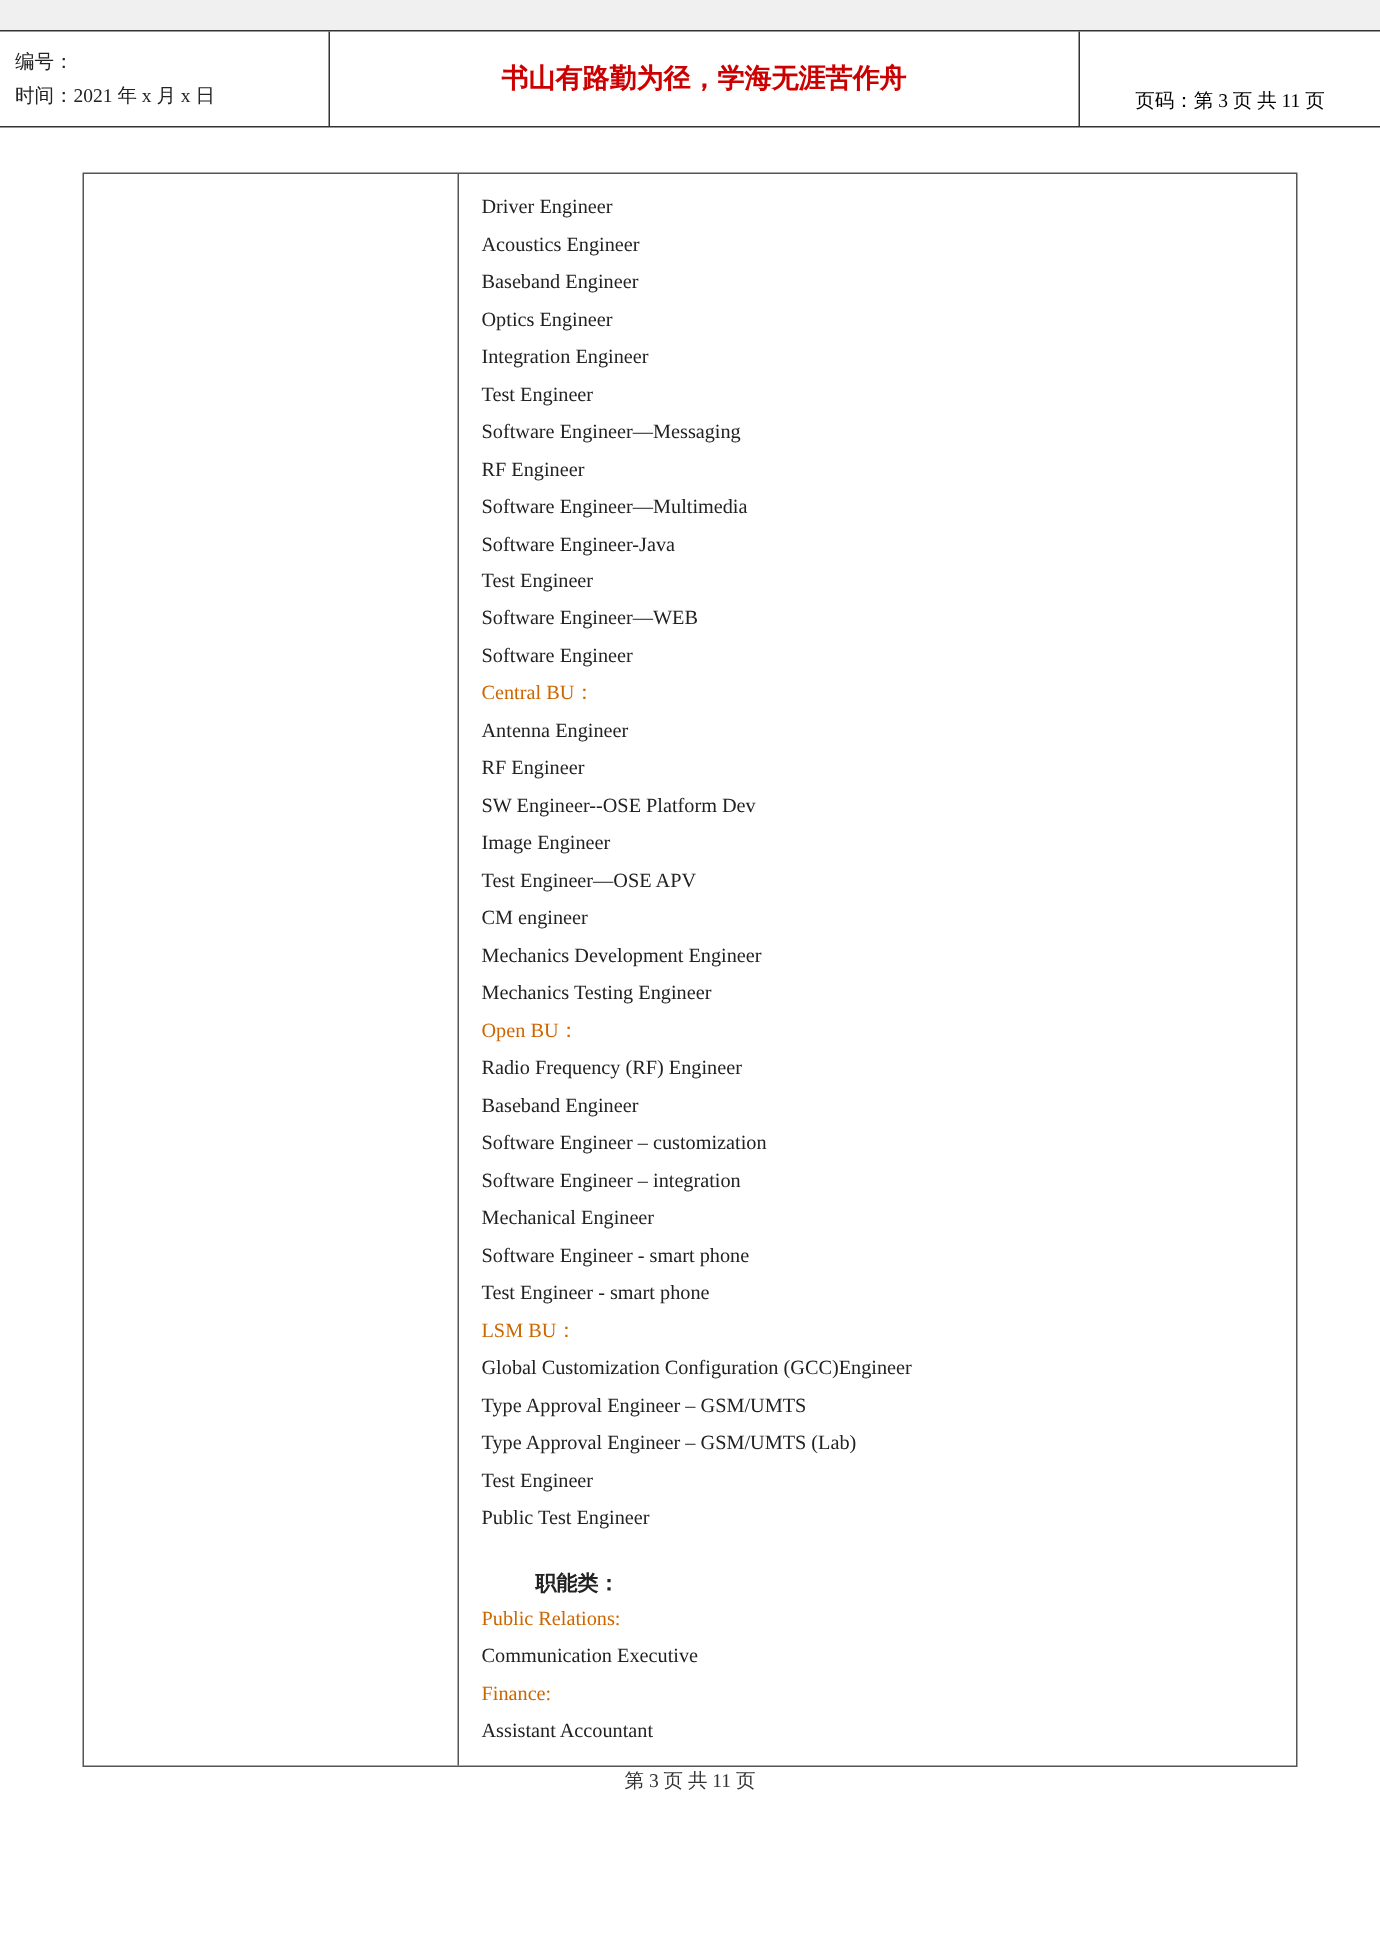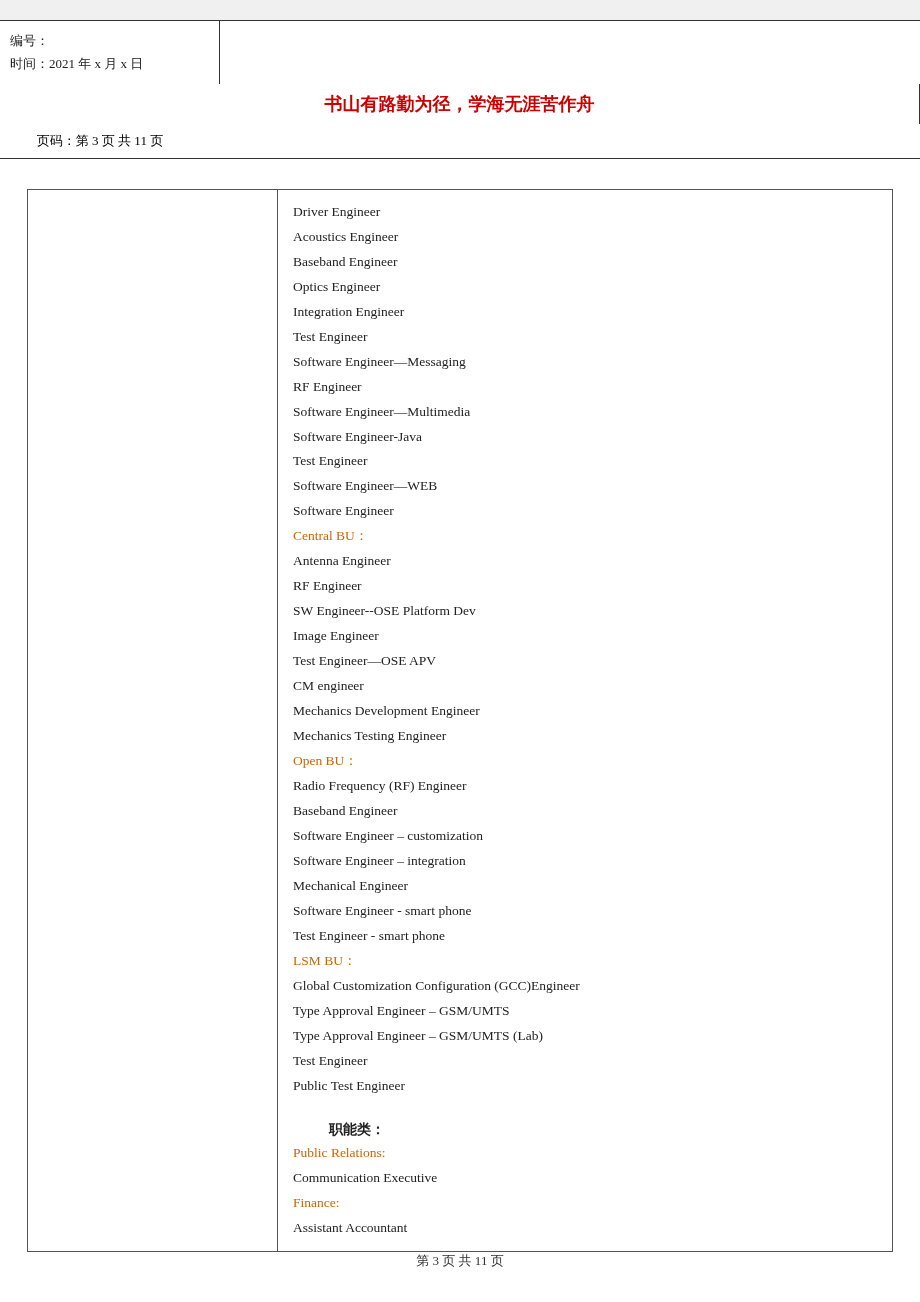--- a/index.html
+++ b/index.html
@@ -23,21 +23,20 @@
       background: #fff;
       padding: 0;
       position: relative;
     }
 
     
     .header {
       display: flex;
       border-top: 1.5px solid #333;
       border-bottom: 1.5px solid #333;
-      flex-direction: column;
     }
 
     .header-left {
       width: 220px;
       border-right: 1px solid #333;
       padding: 8px 10px;
       font-size: 13px;
       line-height: 1.8;
       color: #222;
     }
@@ -68,21 +67,21 @@
     }
 
     
     .spacer {
       height: 30px;
     }
 
     
     .main-table {
       border: 1px solid #555;
-      margin: 0 27px;
+      margin: 0 55px;
       display: flex;
     }
 
     .left-col {
       width: 250px;
       border-right: 1px solid #555;
       min-height: 900px;
     }
 
     .right-col {

